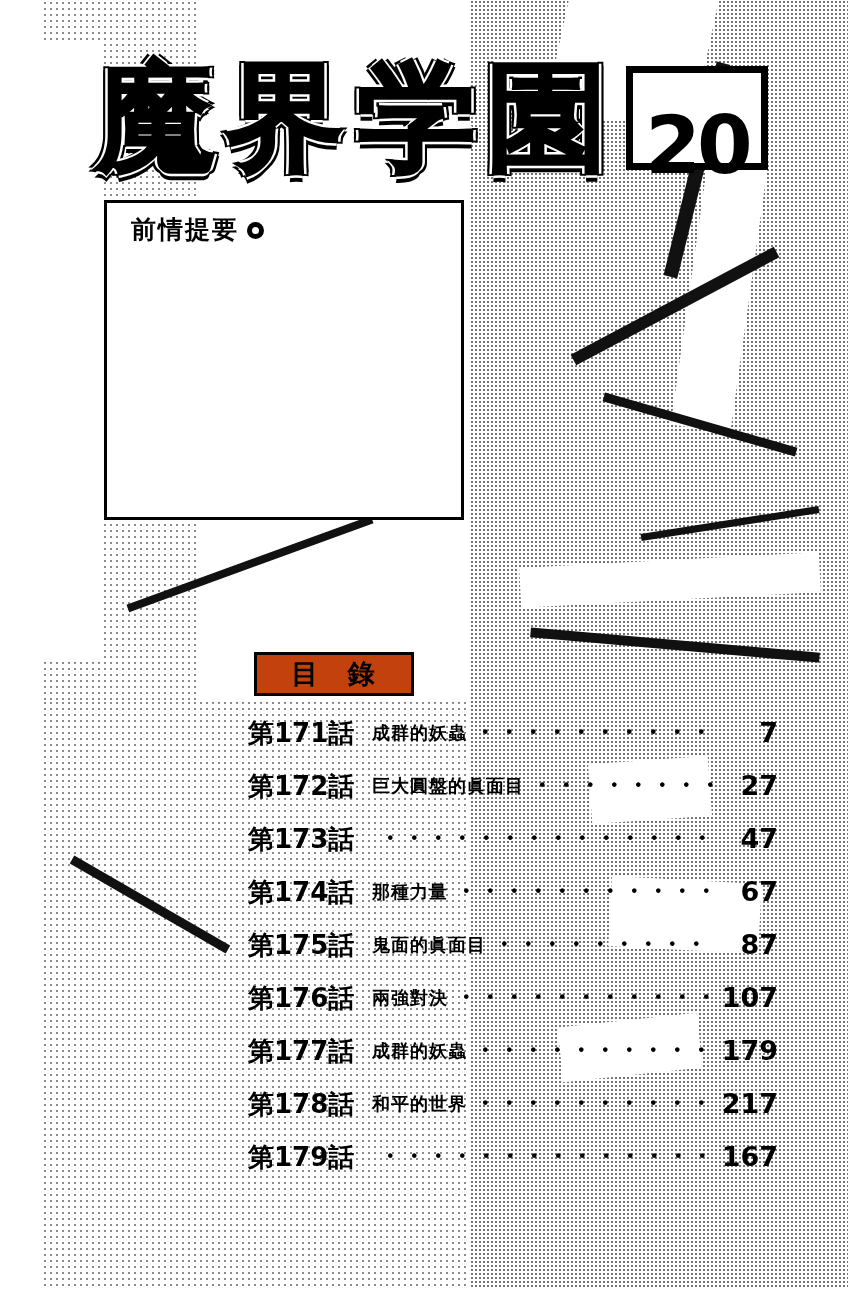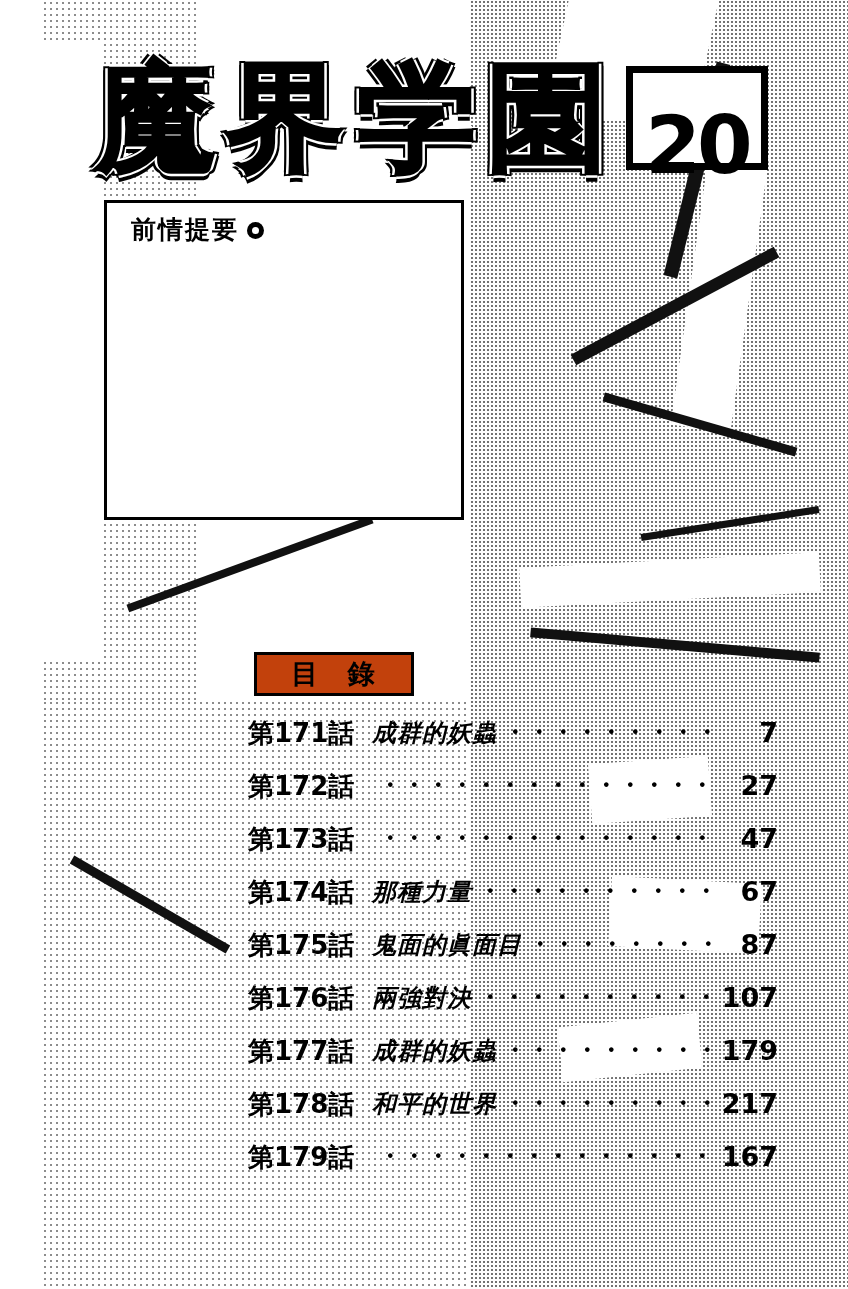--- a/index.html
+++ b/index.html
@@ -89,23 +89,22 @@
     color:#000;
   }
   .toc-no{
     width:124px;flex:0 0 124px;
     font-family:"DejaVu Sans", sans-serif;
     font-weight:bold;font-size:26px;line-height:32px;
   }
   .toc-title{
     flex:0 0 auto;
     font-family:"DejaVu Sans", sans-serif;
-    font-weight:bold;font-size:24px;line-height:32px;letter-spacing:1px;
+    font-weight:bold;font-size:18px;line-height:32px;letter-spacing:1px;
     white-space:nowrap;
-    font-style:italic;
   }
   .toc-dots{
     flex:1 1 auto;margin:0 6px;
     overflow:hidden;white-space:nowrap;
     font-weight:bold;font-size:24px;line-height:28px;
     color:#000;position:relative;top:-3px;
   }
   .toc-page{
     flex:0 0 auto;min-width:56px;text-align:right;
     font-family:"DejaVu Sans", sans-serif;
@@ -161,20 +160,21 @@
 
   <div class="toc-row">
     <span class="toc-no">第171話</span>
     <span class="toc-title">成群的妖蟲</span>
     <span class="toc-dots">・・・・・・・・・・・・・・・・・・・・・・</span>
     <span class="toc-page">7</span>
   </div>
 
   <div class="toc-row">
     <span class="toc-no">第172話</span>
+    <span class="toc-title">巨大圓盤的眞面目</span>
     <span class="toc-dots">・・・・・・・・・・・・・・・・・・・・・・</span>
     <span class="toc-page">27</span>
   </div>
 
   <div class="toc-row">
     <span class="toc-no">第173話</span>
     <span class="toc-dots">・・・・・・・・・・・・・・・・・・・・・・</span>
     <span class="toc-page">47</span>
   </div>
 

